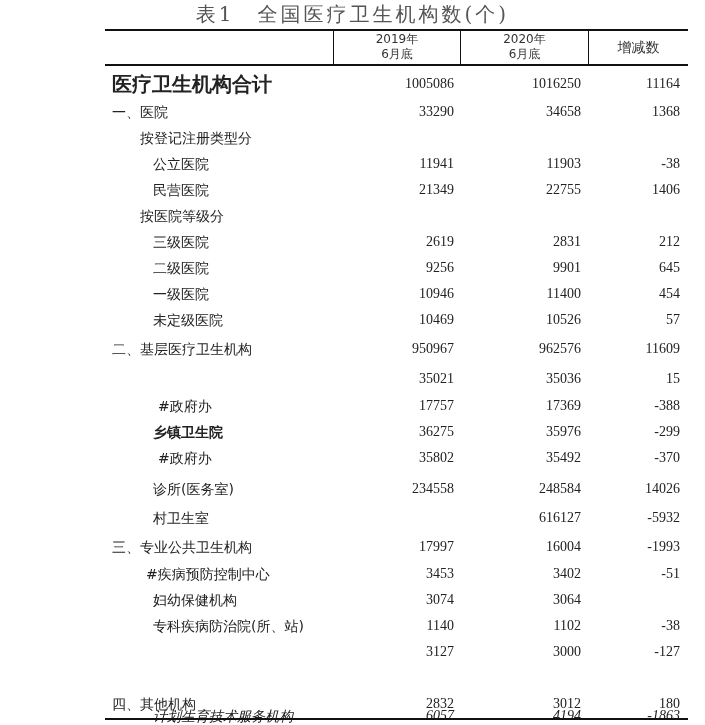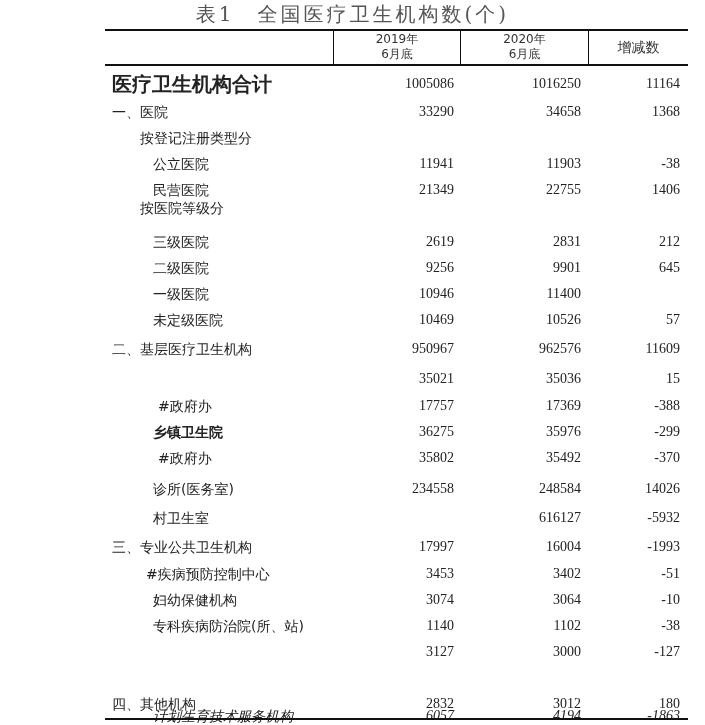--- a/index.html
+++ b/index.html
@@ -152,21 +152,21 @@
     <span class="num c3">-38</span>
   </div>
 
   <div class="row" style="top:148px;">
     <span class="label" style="left:48px;">民营医院</span>
     <span class="num c1">21349</span>
     <span class="num c2">22755</span>
     <span class="num c3">1406</span>
   </div>
 
-  <div class="row" style="top:166px;text-align:center;">
+  <div class="row" style="top:174px;text-align:center;">
     <span class="label" style="left:35px;">按医院等级分</span>
     <span class="num c1"></span>
     <span class="num c2"></span>
     <span class="num c3"></span>
   </div>
 
   <div class="row" style="top:200px;">
     <span class="label" style="left:48px;">三级医院</span>
     <span class="num c1">2619</span>
     <span class="num c2">2831</span>
@@ -177,20 +177,21 @@
     <span class="label" style="left:48px;">二级医院</span>
     <span class="num c1">9256</span>
     <span class="num c2">9901</span>
     <span class="num c3">645</span>
   </div>
 
   <div class="row" style="top:252px;">
     <span class="label" style="left:48px;">一级医院</span>
     <span class="num c1">10946</span>
     <span class="num c2">11400</span>
+    <span class="num c3">454</span>
   </div>
 
   <div class="row" style="top:278px;">
     <span class="label" style="left:48px;">未定级医院</span>
     <span class="num c1">10469</span>
     <span class="num c2">10526</span>
     <span class="num c3">57</span>
   </div>
 
   <div class="row" style="top:307px;">
@@ -251,21 +252,20 @@
     <span class="label" style="left:41px;">#疾病预防控制中心</span>
     <span class="num c1">3453</span>
     <span class="num c2">3402</span>
     <span class="num c3">-51</span>
   </div>
 
   <div class="row" style="top:558px;">
     <span class="label" style="left:48px;">妇幼保健机构</span>
     <span class="num c1">3074</span>
     <span class="num c2">3064</span>
-    <span class="num c3">-10</span>
   </div>
 
   <div class="row" style="top:584px;">
     <span class="label" style="left:48px;">专科疾病防治院(所、站)</span>
     <span class="num c1">1140</span>
     <span class="num c2">1102</span>
     <span class="num c3">-38</span>
   </div>
 
   <div class="row" style="top:610px;">

